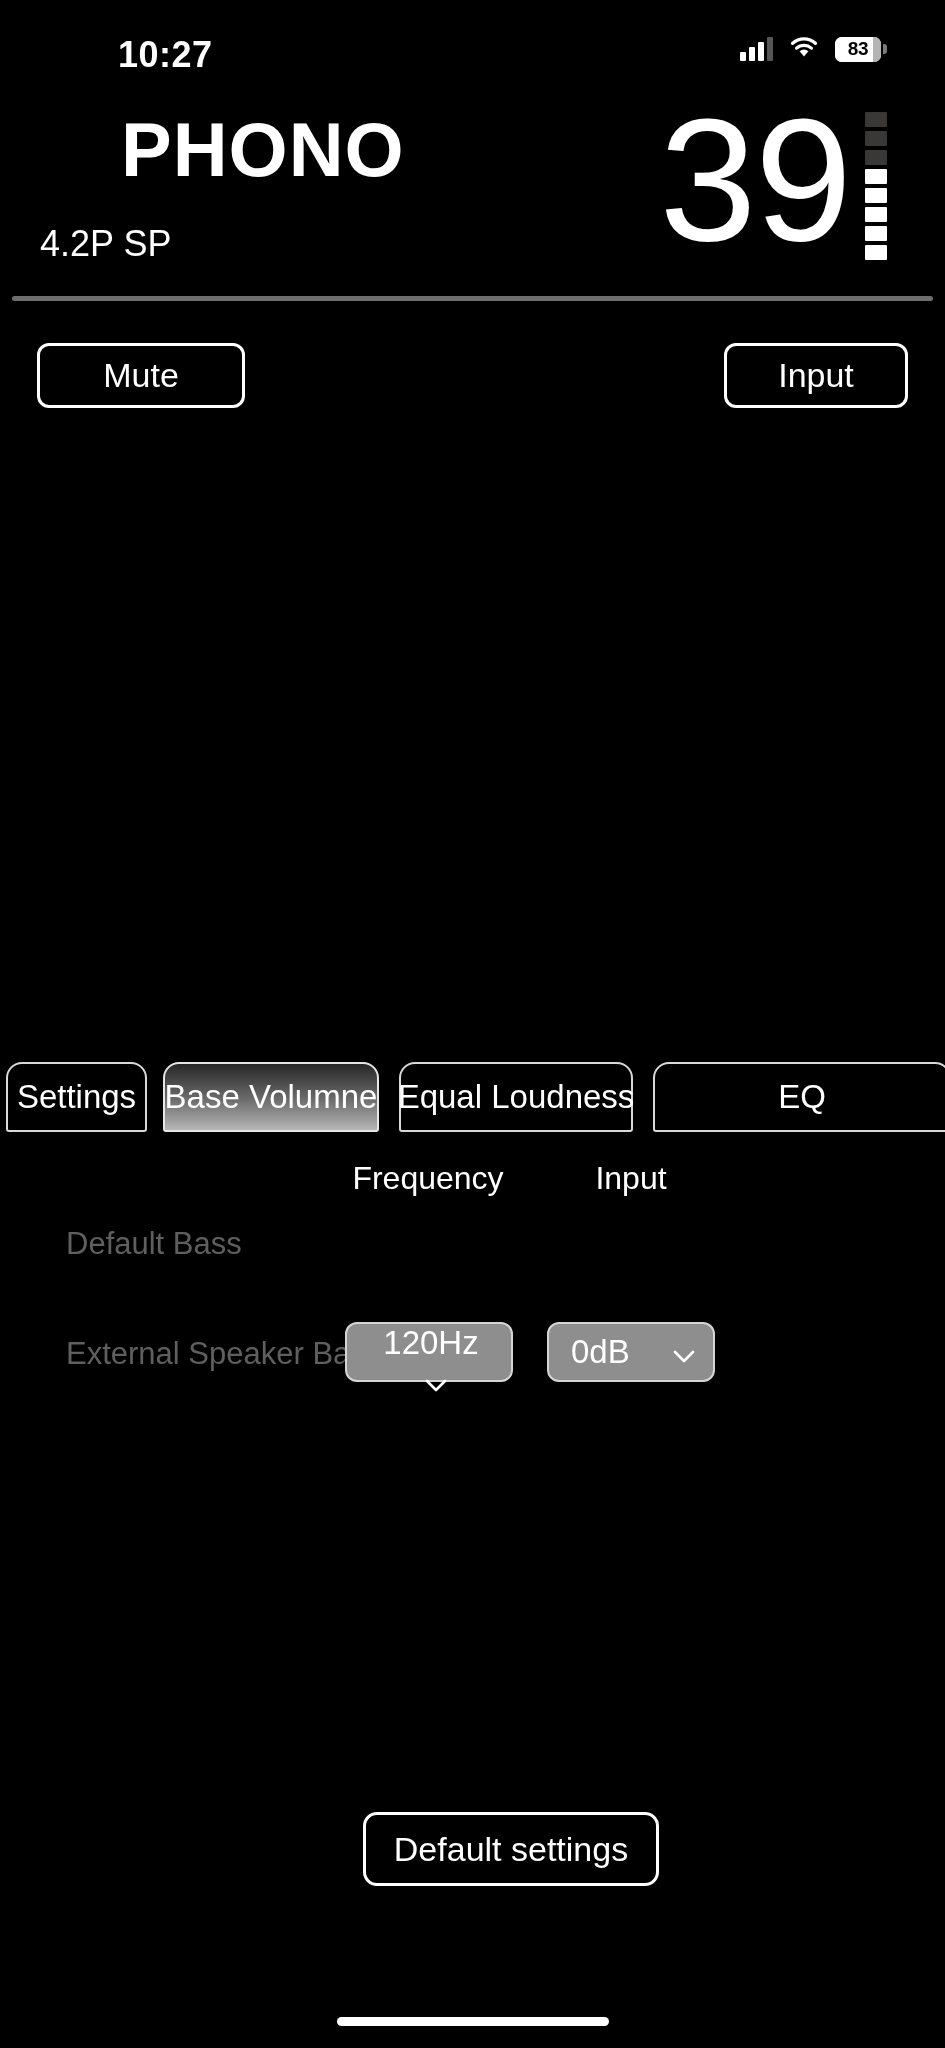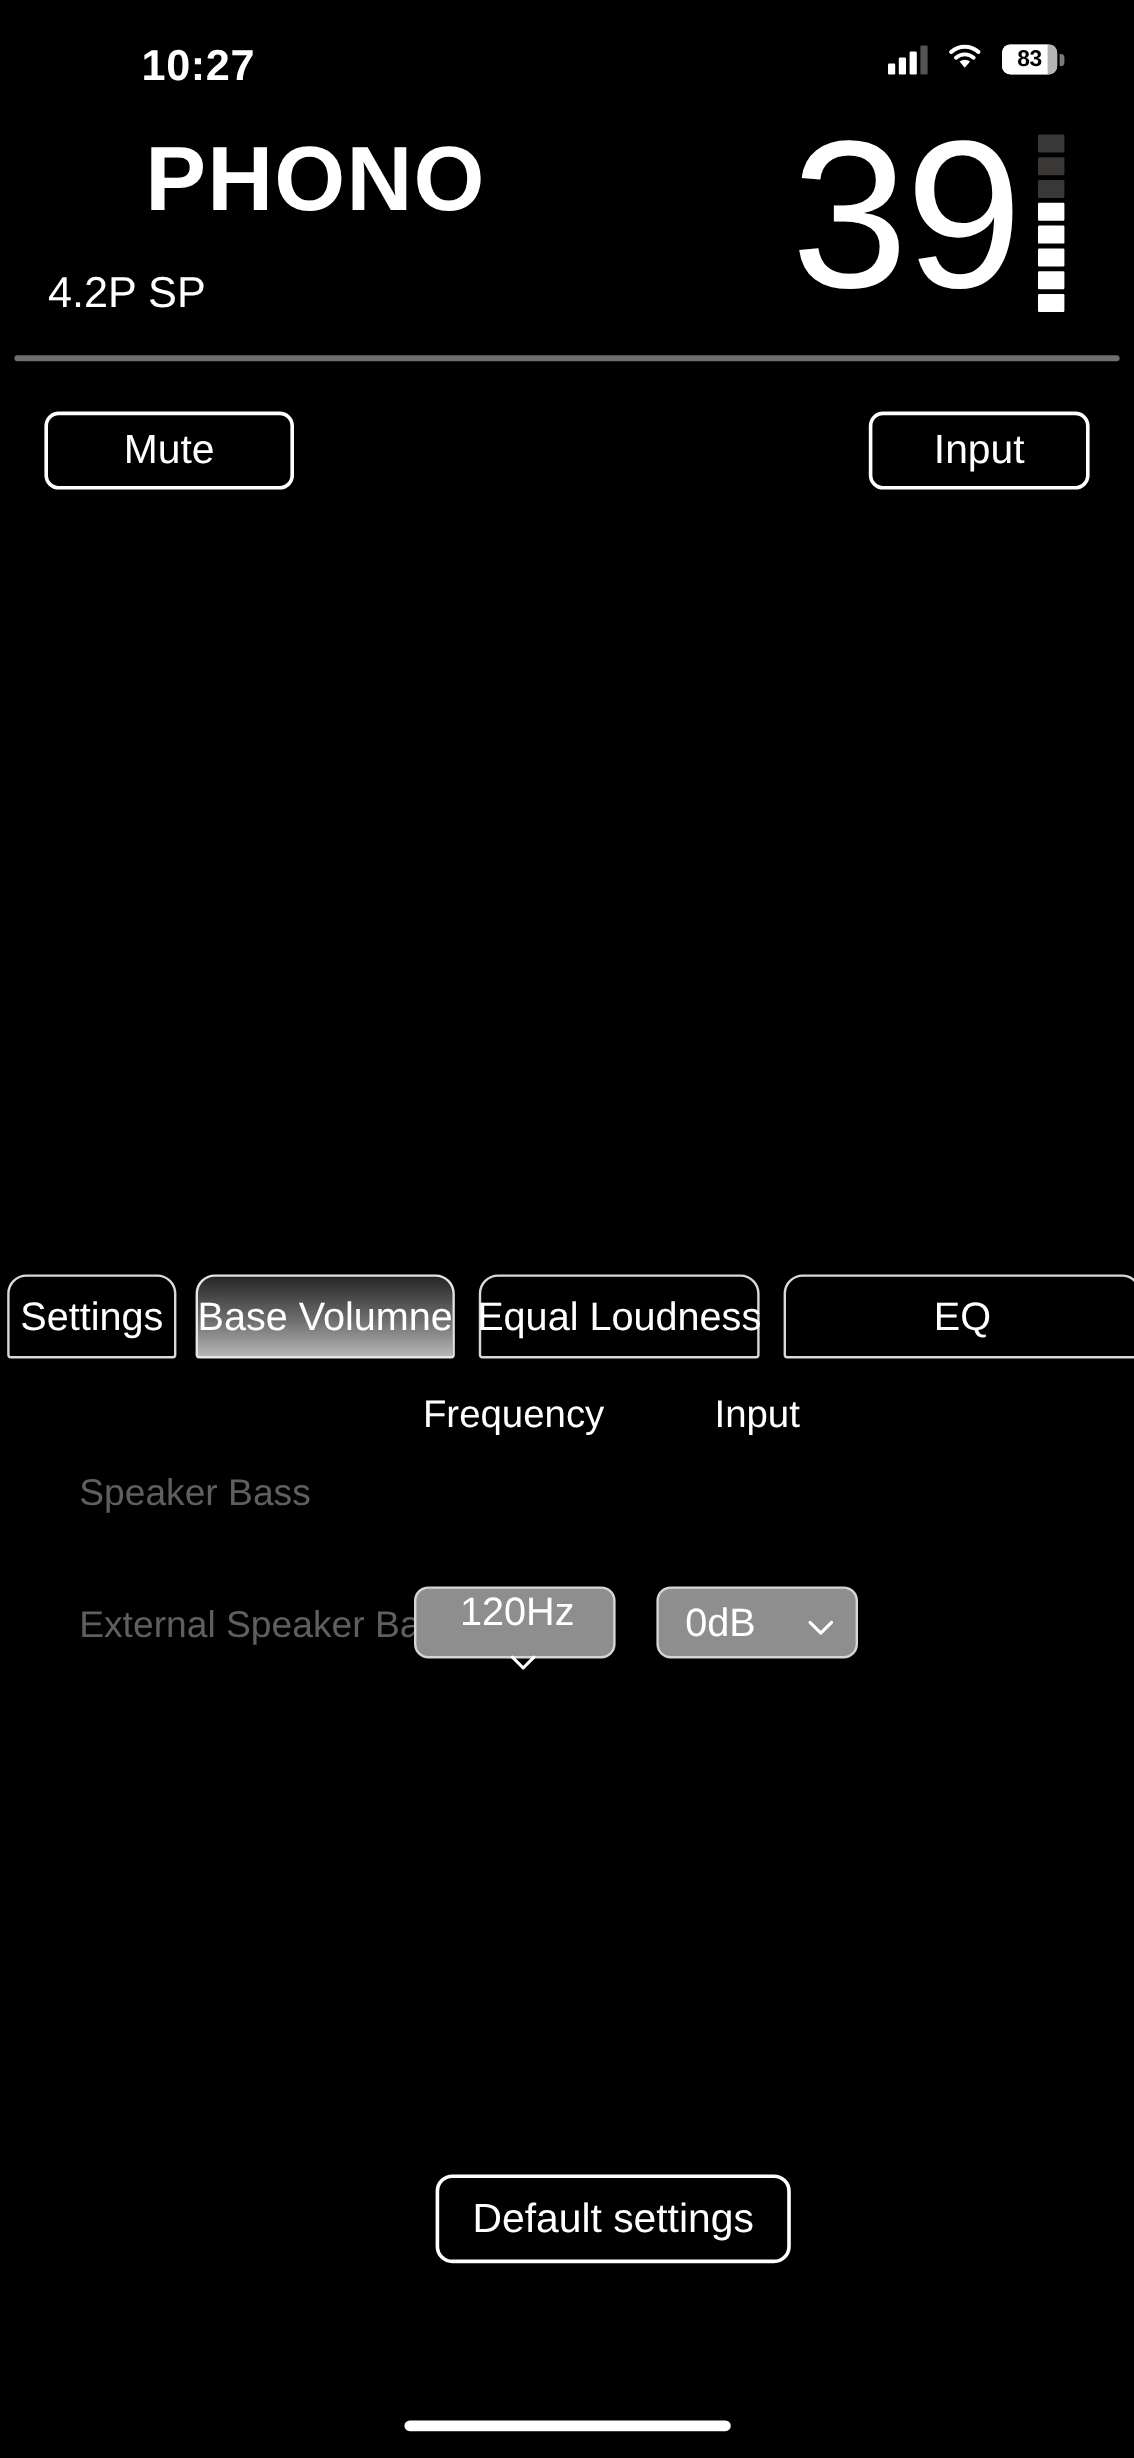--- a/index.html
+++ b/index.html
@@ -387,21 +387,21 @@
     <div class="tab tab-0">Settings</div>
     <div class="tab tab-1 selected">Base Volumne</div>
     <div class="tab tab-2">Equal Loudness</div>
     <div class="tab tab-3">EQ</div>
   </div>
 
   <div class="col-header col-freq">Frequency</div>
   <div class="col-header col-gain">Input</div>
 
   <div class="row row-1">
-    <div class="row-label">Speaker Bass</div>
+    <div class="row-label">Default Bass</div>
   </div>
 
   <div class="row row-2">
     <div class="row-label">External Speaker Bass</div>
     <div class="dropdown dd-freq">
       <span>120Hz</span>
       <span>
         <svg class="chev" viewBox="0 0 22 13" xmlns="http://www.w3.org/2000/svg">
           <path d="M2 2 L11 11 L20 2" stroke="#ffffff" stroke-width="2.6" fill="none" stroke-linecap="round" stroke-linejoin="round"></path>
         </svg>

